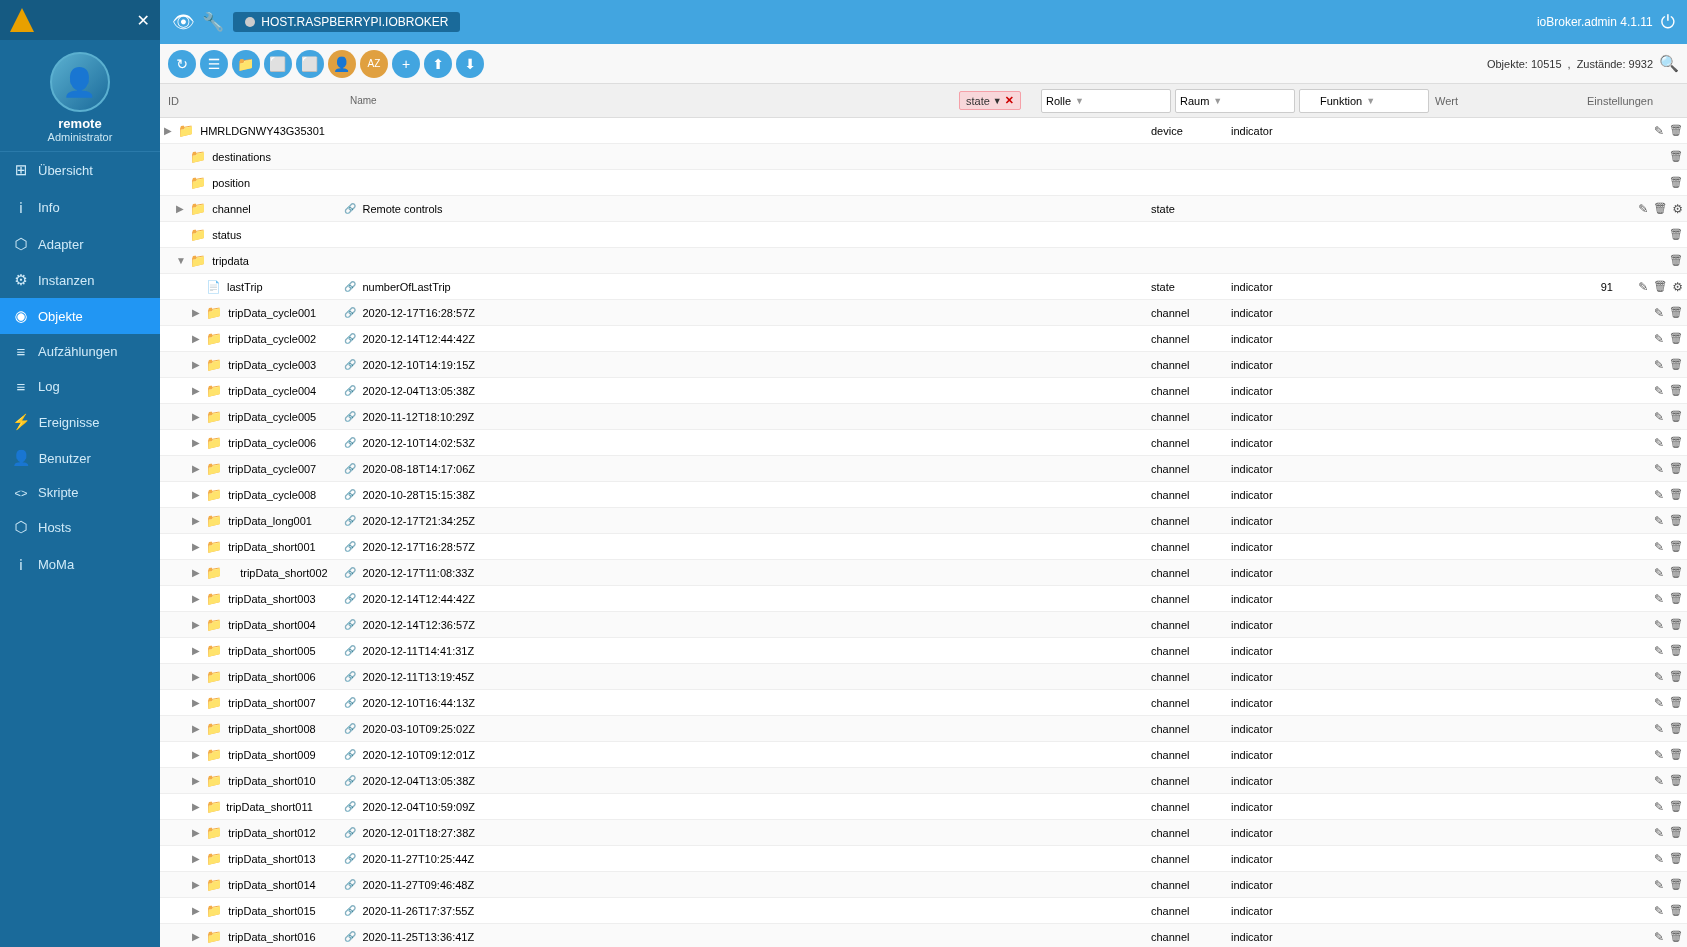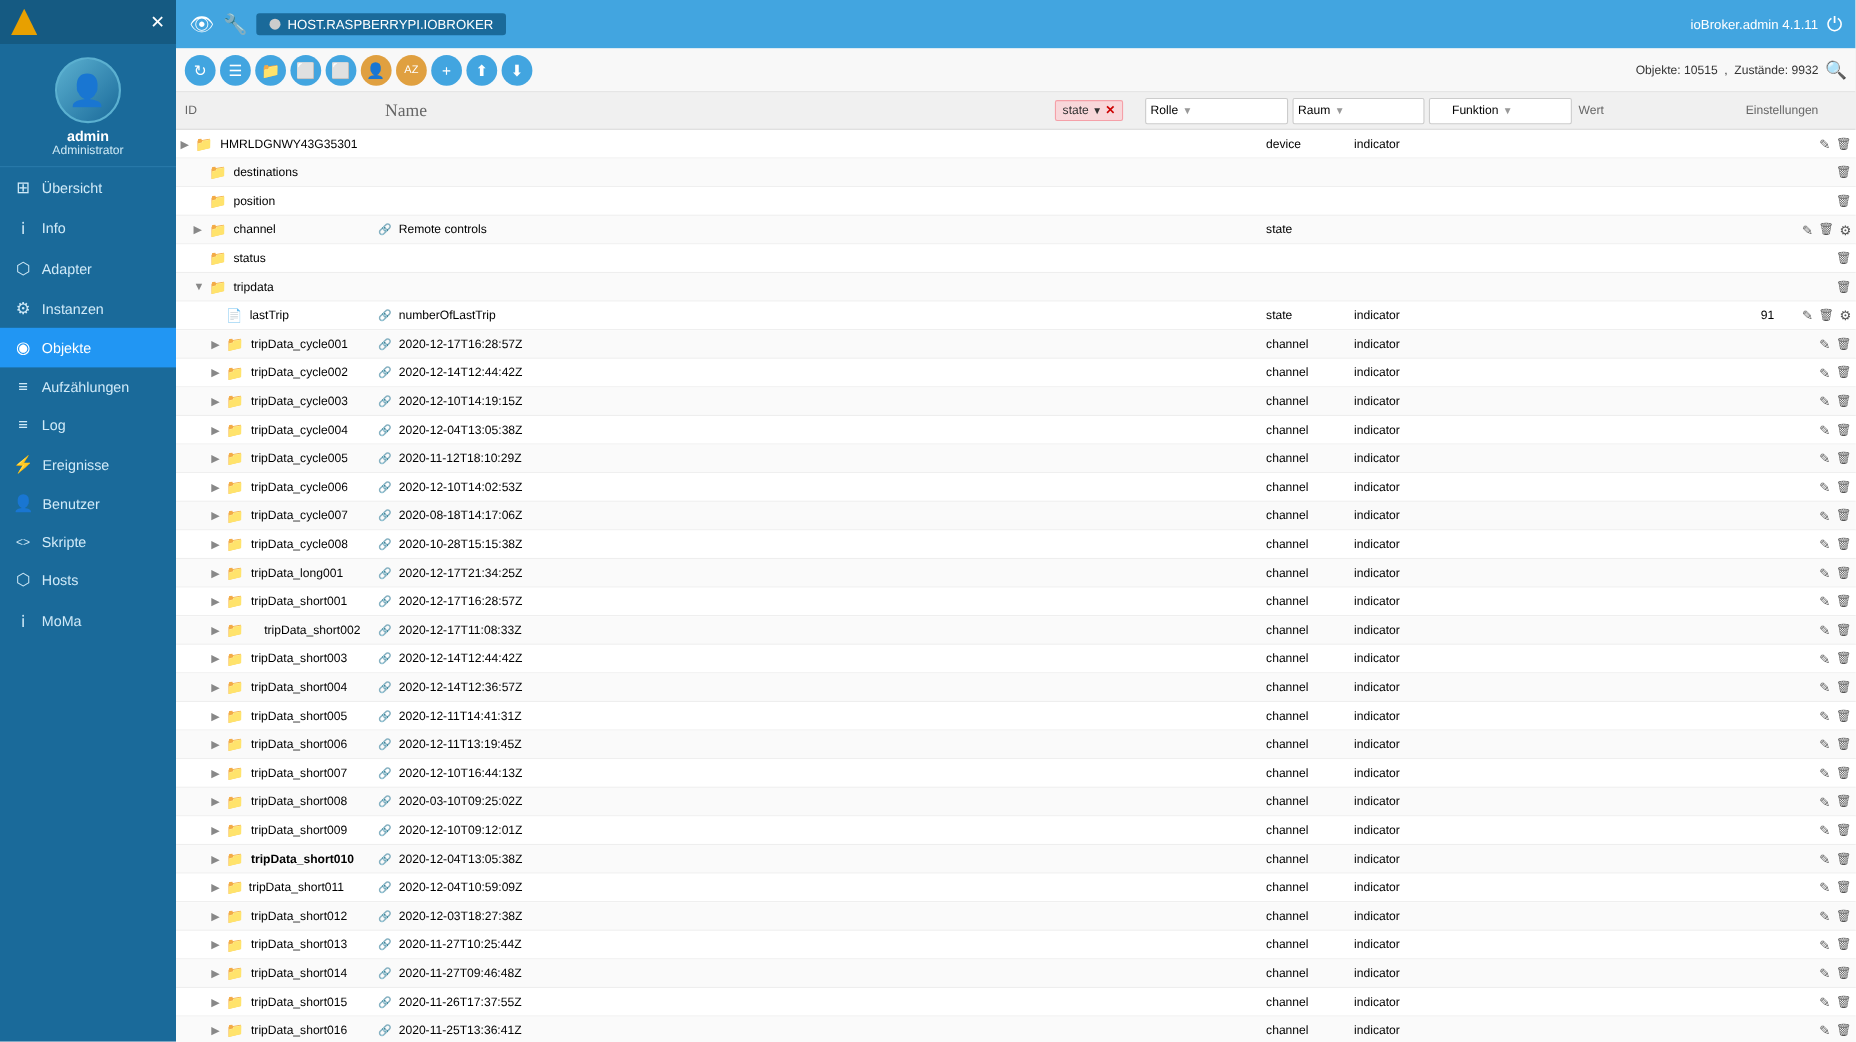--- a/index.html
+++ b/index.html
@@ -186,21 +186,21 @@
 </head>
 <body>
 
 <div class="sidebar">
   <div class="sidebar-header">
     <div class="sidebar-logo"></div>
     <span class="sidebar-close">✕</span>
   </div>
   <div class="sidebar-avatar-area">
     <div class="sidebar-avatar">👤</div>
-    <div class="sidebar-username">admin</div>
+    <div class="sidebar-username">remote</div>
     <div class="sidebar-role">Administrator</div>
   </div>
   <div class="sidebar-nav">
     <div class="sidebar-item">
       <span class="sidebar-item-icon">⊞</span>
       <span>Übersicht</span>
     </div>
     <div class="sidebar-item">
       <span class="sidebar-item-icon">ℹ</span>
       <span>Info</span>
@@ -278,21 +278,21 @@
     <div class="toolbar-spacer"></div>
     <div class="toolbar-right">
       <span>Objekte: 10515</span>,
       <span>Zustände: 9932</span>
       <span class="toolbar-search-icon">🔍</span>
     </div>
   </div>
 
   <div class="filter-row">
     <div class="col-id cell">ID</div>
-    <div class="col-name cell" style="font-size:16px;color:#666;font-family:Liberation Serif, serif;">Name</div>
+    <div class="col-name cell" style="font-size:10px;color:#666;">Name</div>
     <div style="display:flex;align-items:center;gap:2px;width:80px;">
       <div class="filter-state-badge">
         <span>state</span>
         <span class="filter-state-arrow">▼</span>
         <span class="filter-x">✕</span>
       </div>
     </div>
     <div class="filter-dropdown col-rolle">
       <span>Rolle</span>
       <span style="font-size:9px;color:#999;">▼</span>
@@ -790,21 +790,21 @@
         <div class="cell cell-value"></div>
         <div class="cell cell-actions">
           <span style="cursor: pointer; margin-left: 2px; color: rgb(85, 85, 85);">✎</span>
           <span style="font-size: 11px; cursor: pointer; margin-left: 2px; color: rgb(85, 85, 85);">🗑</span>
         </div>
       </div>
       <div class="table-row" style="background: rgb(250, 250, 250);">
         <div class="cell cell-id" style="padding-left: 32px;">
           <span class="expand-arrow">▶</span>
           <span class="folder-icon" style="font-size: 13px;">📁</span>
-          <span style="margin-left: 4px; overflow: hidden; text-overflow: ellipsis; white-space: nowrap; font-weight: bold;">tripData_short010</span>
+          <span style="margin-left: 4px; overflow: hidden; text-overflow: ellipsis; white-space: nowrap;">tripData_short010</span>
         </div>
         <div class="cell cell-name">
           <span class="link-icon" style="font-size: 10px;">🔗</span>
           <span>2020-12-04T13:05:38Z</span>
         </div>
         <div class="cell cell-type">channel</div>
         <div class="cell cell-role">indicator</div>
         <div class="cell" style="width: 120px;"></div>
         <div class="cell" style="width: 130px;"></div>
         <div class="cell cell-value"></div>
@@ -834,21 +834,21 @@
         </div>
       </div>
       <div class="table-row" style="background: rgb(250, 250, 250);">
         <div class="cell cell-id" style="padding-left: 32px;">
           <span class="expand-arrow">▶</span>
           <span class="folder-icon" style="font-size: 13px;">📁</span>
           <span style="margin-left: 4px; overflow: hidden; text-overflow: ellipsis; white-space: nowrap;">tripData_short012</span>
         </div>
         <div class="cell cell-name">
           <span class="link-icon" style="font-size: 10px;">🔗</span>
-          <span>2020-12-03T18:27:38Z</span>
+          <span>2020-12-01T18:27:38Z</span>
         </div>
         <div class="cell cell-type">channel</div>
         <div class="cell cell-role">indicator</div>
         <div class="cell" style="width: 120px;"></div>
         <div class="cell" style="width: 130px;"></div>
         <div class="cell cell-value"></div>
         <div class="cell cell-actions">
           <span style="cursor: pointer; margin-left: 2px; color: rgb(85, 85, 85);">✎</span>
           <span style="font-size: 11px; cursor: pointer; margin-left: 2px; color: rgb(85, 85, 85);">🗑</span>
         </div>

